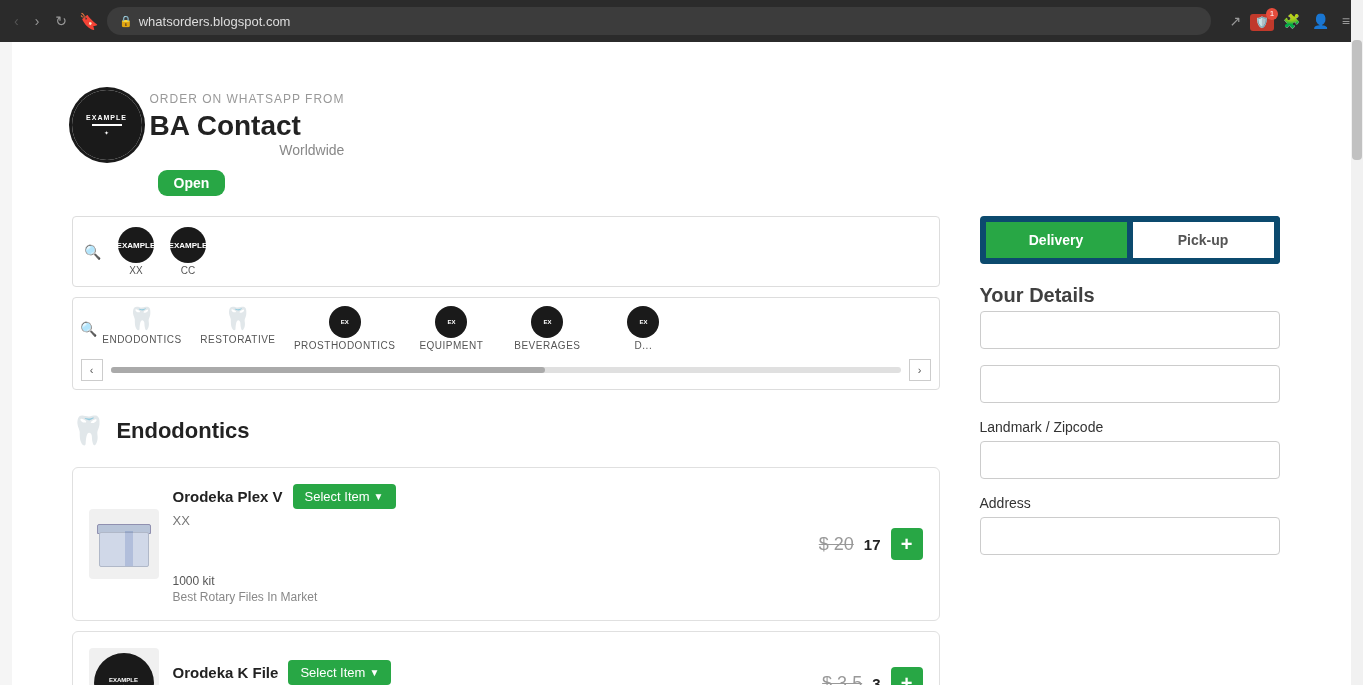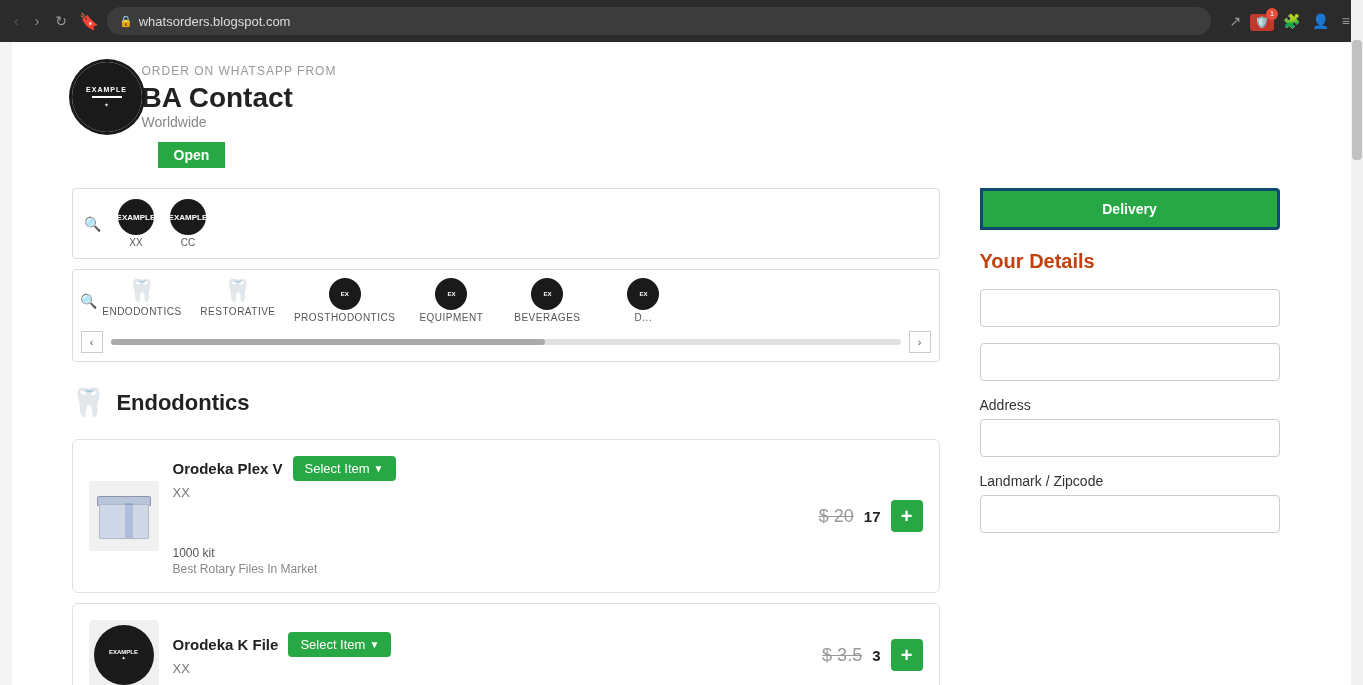--- a/index.html
+++ b/index.html
@@ -94,47 +94,49 @@
     }
     .order-from-label {
       color: #999;
       font-size: 12px;
       letter-spacing: 1px;
       margin-bottom: 4px;
     }
     .store-name-row {
       display: flex;
       align-items: center;
-      gap: 0;
+      gap: 8px;
+      margin-top: 28px;
     }
     .store-logo {
       width: 70px;
       height: 70px;
       background: #1a1a1a;
       border-radius: 50%;
       display: flex;
       align-items: center;
       justify-content: center;
       position: relative;
       flex-shrink: 0;
     }
     .store-name {
       font-size: 28px;
       font-weight: bold;
       color: #222;
     }
     .store-location {
       color: #888;
       font-size: 14px;
+      text-align: right;
     }
     .open-badge {
       background: #28a745;
       color: white;
       padding: 5px 16px;
-      border-radius: 0;
+      border-radius: 9px;
       font-size: 14px;
       font-weight: bold;
       display: inline-block;
       margin-top: 10px;
       margin-left: 86px;
     }
 
     
     .main-layout {
       display: flex;
@@ -303,39 +305,39 @@
       display: flex;
       margin-bottom: 20px;
     }
     .delivery-tab {
       flex: 1;
       padding: 10px;
       text-align: center;
       font-size: 14px;
       font-weight: bold;
       cursor: pointer;
-      border: 3px solid #0c4a6e;
+      border: 6px solid #0c4a6e;
     }
     .delivery-tab.active {
       background: #28a745;
       color: white;
     }
     .delivery-tab.inactive {
       background: white;
       color: #555;
       border-left: none;
     }
     .delivery-tab:first-child { border-radius: 4px 0 0 4px; }
     .delivery-tab:last-child { border-radius: 0 4px 4px 0; }
 
     .your-details-title {
       font-size: 20px;
       font-weight: bold;
-      color: #c2410c;
-      margin-bottom: 16px;
+      color: #404040;
+      margin-bottom: 4px;
     }
     .form-group { margin-bottom: 16px; }
     .form-label {
       display: block;
       font-size: 14px;
       color: #333;
       margin-bottom: 6px;
       font-weight: 500;
     }
     .form-input {
@@ -601,36 +603,37 @@
         <div>مستقل</div>
 
       </div>
 
     </div>
 
     <div class="right-panel">
 
       <div class="delivery-tabs">
         <div class="delivery-tab active">Delivery</div>
+        <div class="delivery-tab inactive">Pick-up</div>
       </div>
 
       <div class="your-details-title">Your Details</div>
 
       <div class="form-group">
         <input class="form-input" type="text" style="">
       </div>
 
       <div class="form-group">
+        <input class="form-input" type="text" style="">
+      </div>
+
+      <div class="form-group">
+        <label class="form-label">Landmark / Zipcode</label>
         <input class="form-input" type="text" style="">
       </div>
 
       <div class="form-group">
         <label class="form-label">Address</label>
         <input class="form-input" type="text" style="">
       </div>
-
-      <div class="form-group">
-        <label class="form-label">Landmark / Zipcode</label>
-        <input class="form-input" type="text" style="">
-      </div>
     </div>
   </div>
 </div>
 
 </body></html>

